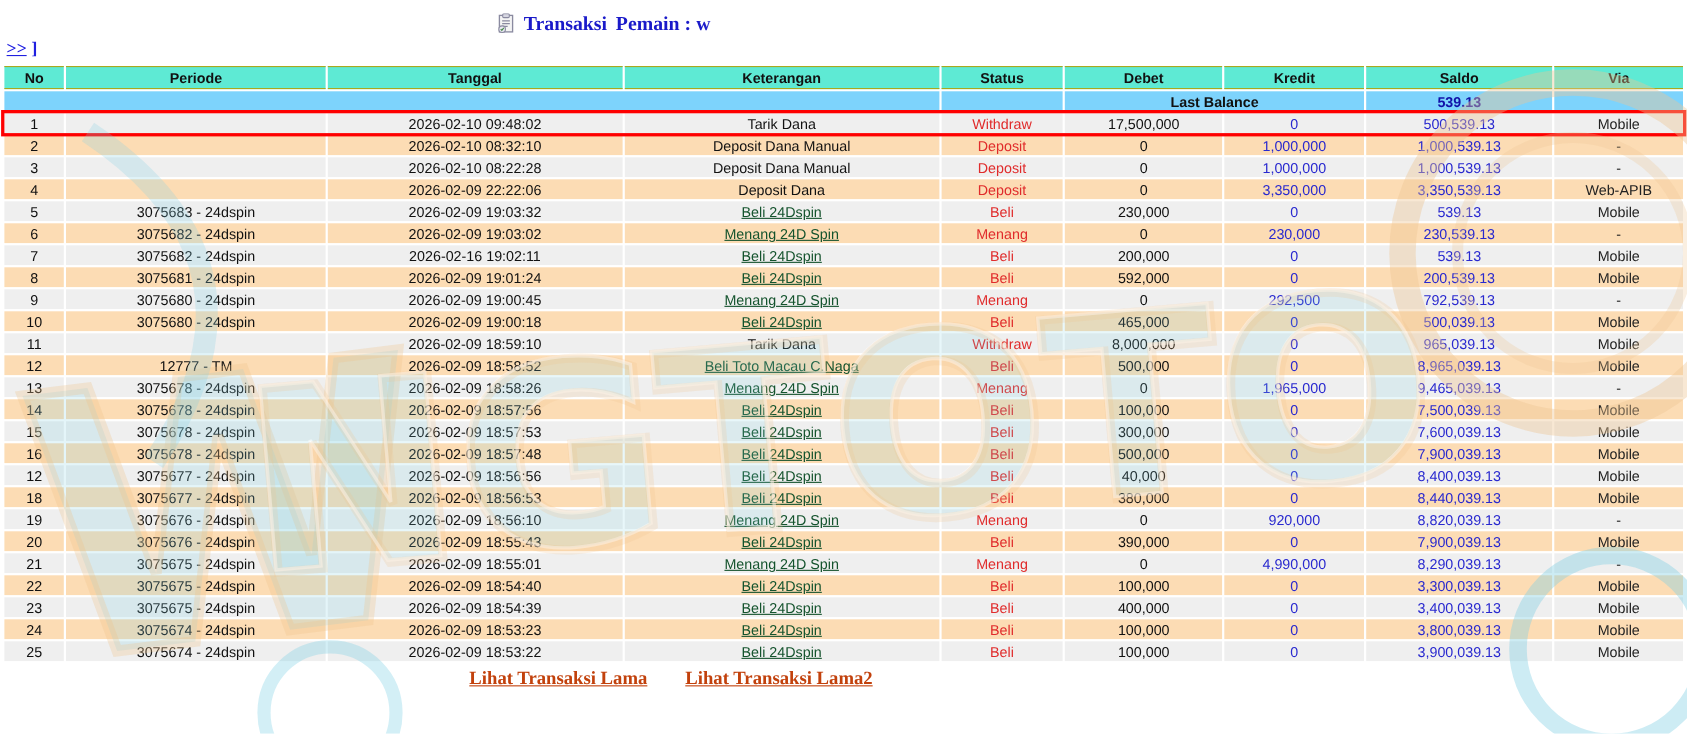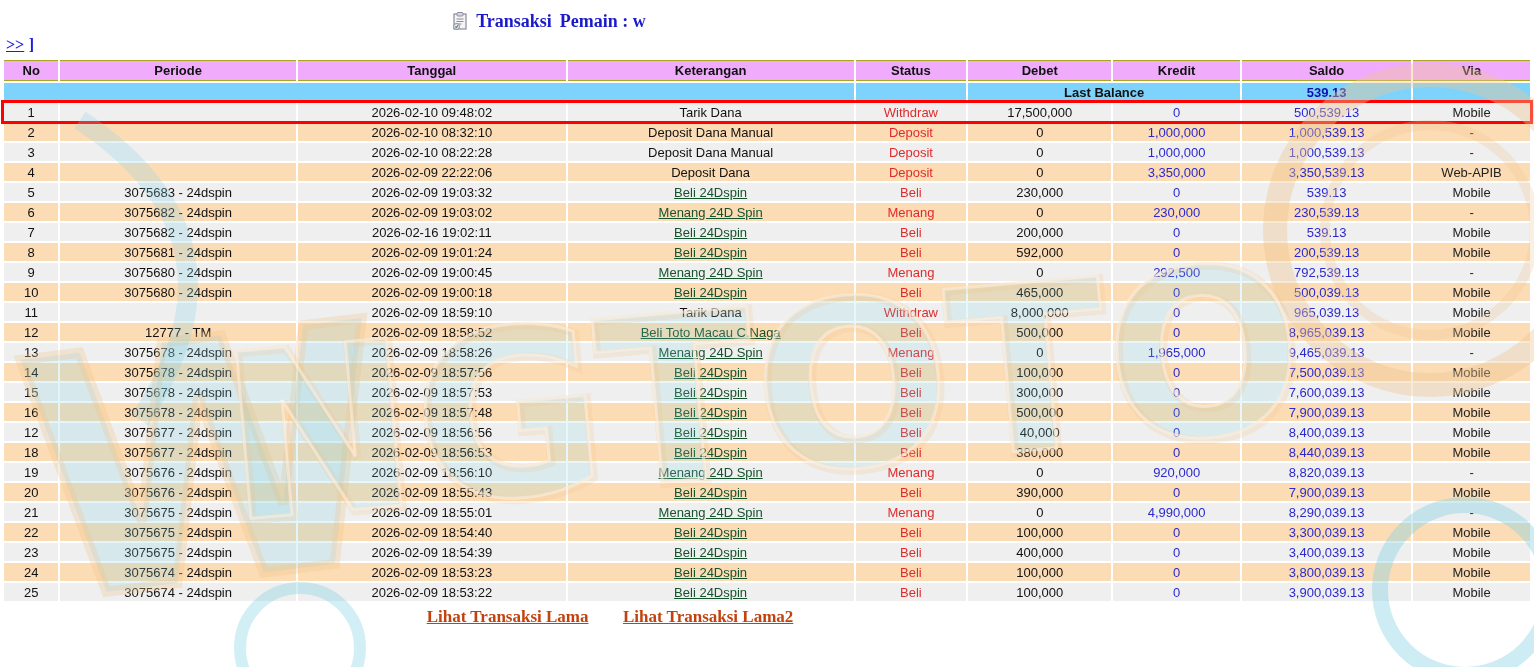--- a/index.html
+++ b/index.html
@@ -12,21 +12,21 @@
   .clip-icon{width:16px;height:18px;display:inline-block;}
   .blurbox{display:inline-block;width:112px;height:24px;background:#fff;border-radius:3px;
     box-shadow:0 0 10px 6px rgba(255,255,255,.98);margin-left:2px;}
 
   .navline{padding:2px 4px 4px 6px;height:18px;}
   .navline a{font-family:"Liberation Serif","DejaVu Serif",serif;font-weight:bold;font-size:16px;color:#2020e0;text-decoration:underline;}
   .navline span{font-family:"Liberation Serif","DejaVu Serif",serif;font-weight:bold;font-size:16px;color:#2020e0;}
 
   
   table{border-collapse:separate;border-spacing:2px;table-layout:fixed;width:1530px;margin-left:2px;}
-  th{background:#f0abfc;border-top:1px solid #a8a81f;border-bottom:1px solid #a8a81f;
+  th{background:#5eead4;border-top:1px solid #a8a81f;border-bottom:1px solid #a8a81f;
      font-size:13px;font-weight:bold;color:#111;height:19px;padding:0;text-align:center;}
   td{font-size:13px;color:#111;height:18px;padding:0 3px;text-align:center;white-space:nowrap;overflow:hidden;}
   tr.peach td{background:#fcdcb4;}
   tr.gray td{background:#efefef;}
   tr.lastbal td{background:#7dd3fc;font-weight:bold;}
   tr.lastbal td.lb-val{color:#1111a8;}
   tr.highlight{outline:3px solid #fe0000;}
   td.c-status{color:#e02b2b;}
   td.c-kredit,td.c-saldo{color:#2929cf;}
   td.c-keterangan a{color:#14532d;text-decoration:underline;}

